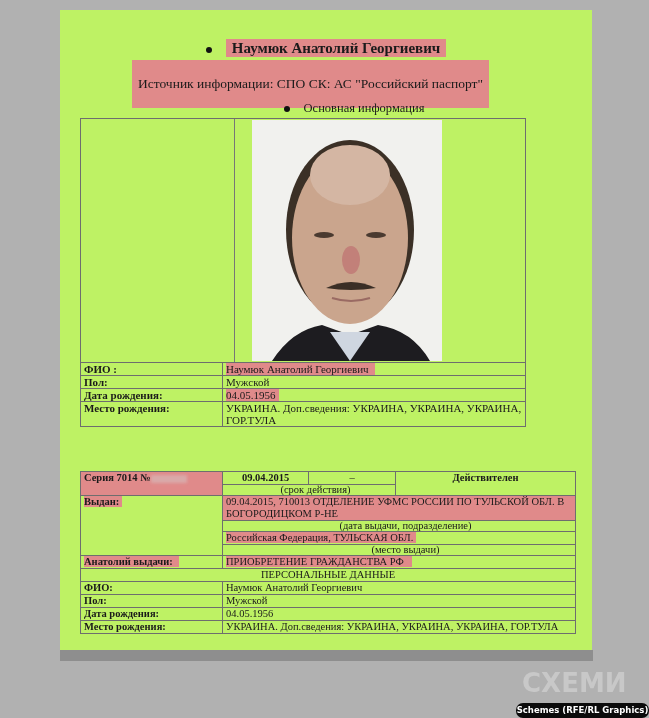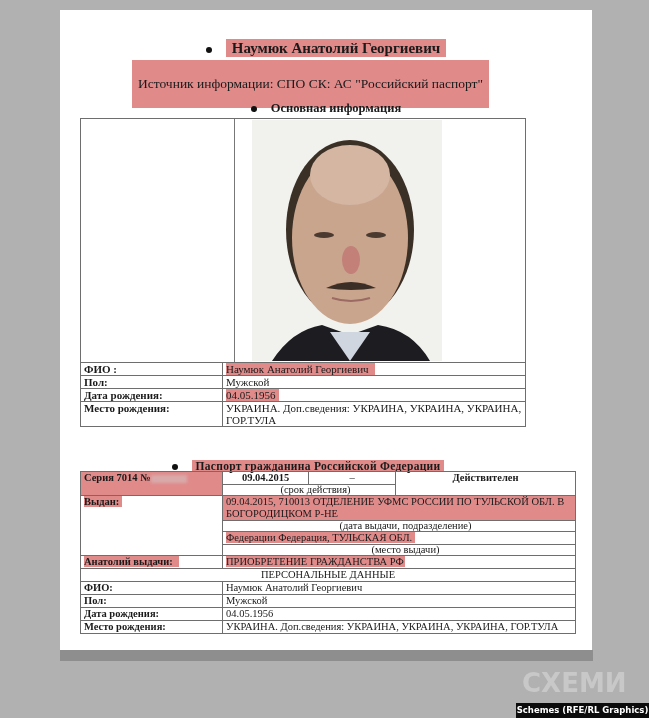--- a/index.html
+++ b/index.html
@@ -1,45 +1,45 @@
 <!DOCTYPE html>
 <html><head>
 <meta charset="utf-8">
 <style>
   html, body { margin:0; padding:0; }
   body {
     width:649px; height:718px; background:#b1b1b1; position:relative; overflow:hidden;
     font-family:"Liberation Serif", serif; color:#1a1a1a;
   }
   .shadow { position:absolute; left:60px; top:650px; width:533px; height:11px; background:#8e8e8e; }
-  .page { position:absolute; left:60px; top:10px; width:532px; height:640px; background:#ffffff; }
+  .page { position:absolute; left:60px; top:10px; width:532px; height:640px; background:#bef264; }
   .hl { background:#e08a8a; }
   .bullet-line { position:absolute; left:0; width:532px; text-align:center; }
   .dot { display:inline-block; width:6px; height:6px; border-radius:50%; background:#111; vertical-align:middle; margin-right:14px; }
   .title { top:30px; font-weight:bold; font-size:15px; }
   .title .hl { padding:1px 6px; }
   .source { position:absolute; top:50px; left:72px; font-size:13.5px; padding:16px 6px; }
-  .h2 { font-weight:bold; font-size:12.5px; }
+  .h2 { font-weight:normal; font-size:12.5px;margin-left:28px; }
   .sec1 { top:91px; }
   .sec2 { top:421px; }
   .sec3 { top:450px; font-size:11.5px; letter-spacing:0.3px; }
   .sec3 .hl { padding:0 4px; }
   table { border-collapse:collapse; position:absolute; font-size:11px; }
   td { border:1px solid #6e6e6e; padding:0 3px; height:12px; line-height:12px; vertical-align:top; }
   .t1 { left:20px; top:108px; width:446px; }
   .photo-cell { height:243px; padding:0; position:relative; }
   .lbl { font-weight:bold; width:135px; }
   .t2 { left:20px; top:461px; width:496px;border-radius:11px; }
   .t2 td { font-size:10.5px; }
   .small { font-size:8px; text-align:center; line-height:10px; height:10px;padding-left:16px; }
   .center { text-align:center; }
   .photo { position:absolute; left:171px; top:1px; width:190px; height:241px; }
   .vline { position:absolute; left:153px; top:0; width:1px; height:243px; background:#777; }
   .logo { position:absolute; left:522px; top:668px; font-family:"DejaVu Sans", sans-serif; font-weight:bold; font-size:26px; color:#c8c8c8; letter-spacing:0px; }
-  .credit { position:absolute; left:516px; top:703px; width:133px; height:15px; background:#0b0b0b; color:#fff; font-family:"DejaVu Sans", sans-serif; font-weight:bold; font-size:8.5px; line-height:15px; text-align:center; }
+  .credit { position:absolute; left:516px; top:703px; width:133px; height:15px; background:#0b0b0b; color:#fff; font-family:"DejaVu Sans", sans-serif; font-weight:bold; font-size:8.5px; line-height:15px; text-align:center;border-radius:7px; }
 </style>
 </head>
 <body>
 
 <div class="shadow"></div>
 <div class="page">
 
   <div class="bullet-line title">
     <span class="dot"></span><span class="hl">Наумюк Анатолий Георгиевич</span>
   </div>
@@ -82,23 +82,20 @@
       <td><span class="hl" style="padding-right:3px;">04.05.1956</span></td>
     </tr>
     <tr>
       <td class="lbl">Место рождения:</td>
       <td>УКРАИНА. Доп.сведения: УКРАИНА, УКРАИНА, УКРАИНА, ГОР.ТУЛА</td>
     </tr>
   </tbody>
     </table>
 
 
-  <div class="bullet-line h2 sec3" style="left:-18px;">
-    <span class="dot"></span><span class="hl">Паспорт гражданина Российской Федерации</span>
-  </div>
 
   <table class="t2">
     <colgroup>
         <col style="width:142px">
         <col style="width:86px">
         <col style="width:87px">
         <col>
       </colgroup>
     <tbody>
         <tr>
@@ -113,28 +110,28 @@
       <td colspan="2" class="small">(срок действия)</td>
     </tr>
     <tr>
       <td rowspan="4" style="font-weight:bold;"><span class="hl" style="padding-right:3px;text-align:center;">Выдан:</span></td>
       <td colspan="3" class="hl" style="height:auto;">09.04.2015, 710013 ОТДЕЛЕНИЕ УФМС РОССИИ ПО ТУЛЬСКОЙ ОБЛ. В БОГОРОДИЦКОМ Р-НЕ</td>
     </tr>
     <tr>
       <td colspan="3" class="small">(дата выдачи, подразделение)</td>
     </tr>
     <tr>
-      <td colspan="3"><span class="hl" style="padding-right:3px;">Федерации Федерация, ТУЛЬСКАЯ ОБЛ.</span></td>
+      <td colspan="3"><span class="hl" style="padding-right:3px;">Российская Федерация, ТУЛЬСКАЯ ОБЛ.</span></td>
     </tr>
     <tr>
       <td colspan="3" class="small">(место выдачи)</td>
     </tr>
     <tr>
       <td style="font-weight:bold;"><span class="hl" style="padding-right:6px;">Анатолий выдачи:</span></td>
-      <td colspan="3"><span class="hl" style="padding-right:1px;">ПРИОБРЕТЕНИЕ ГРАЖДАНСТВА РФ</span></td>
+      <td colspan="3"><span class="hl" style="padding-right:8px;">ПРИОБРЕТЕНИЕ ГРАЖДАНСТВА РФ</span></td>
     </tr>
     <tr>
       <td colspan="4" class="center">ПЕРСОНАЛЬНЫЕ ДАННЫЕ</td>
     </tr>
     <tr>
       <td style="font-weight:bold;">ФИО:</td>
       <td colspan="3">Наумюк Анатолий Георгиевич</td>
     </tr>
     <tr>
       <td style="font-weight:bold;">Пол:</td>

